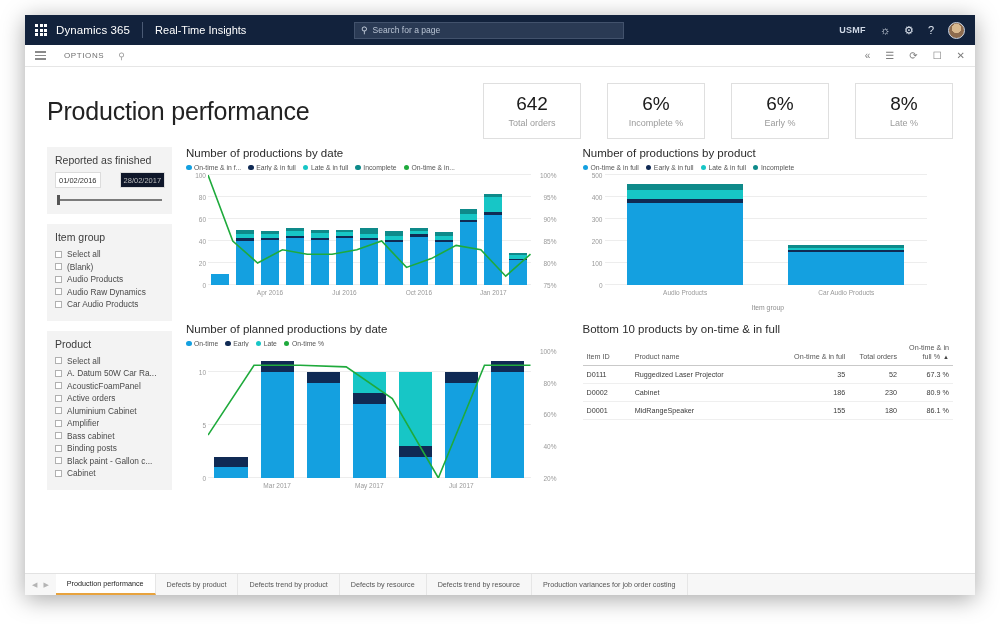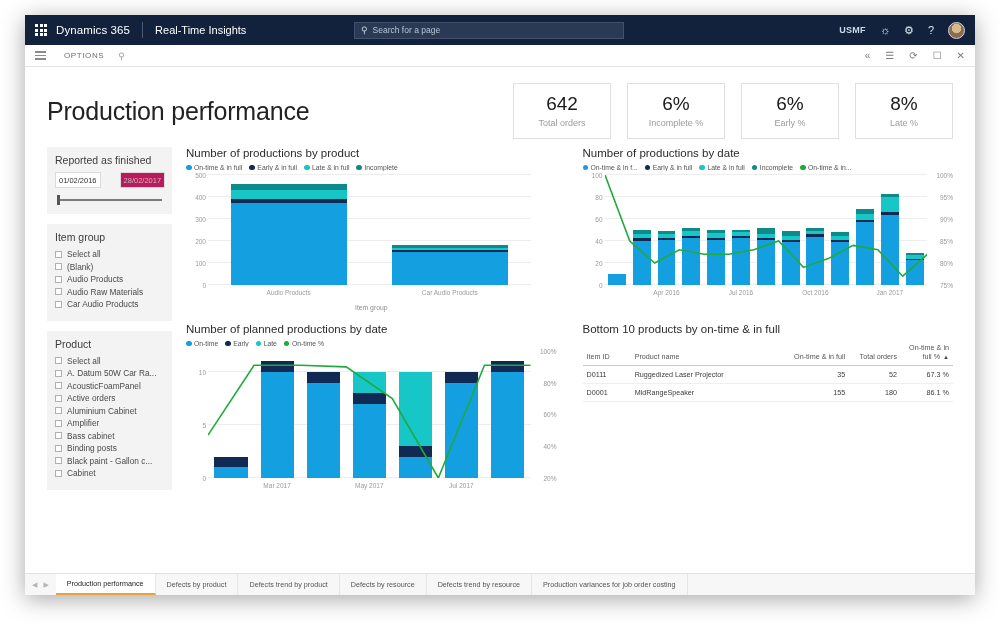--- a/index.html
+++ b/index.html
@@ -43,35 +43,35 @@
   .optright { margin-left:auto; display:flex; gap:15px; align-items:center; }
   .optright span { font-size:10px; color:#7c7c7c; }
 
   
   .page { position:relative; height:528px; background:#fff; padding:0; }
 
   
   .hdrrow { display:flex; align-items:center; padding:16px 22px 0 22px; }
   .ptitle { font-size:25px; color:#222; font-weight:normal; letter-spacing:-.2px;
             white-space:nowrap; }
-  .kpis { display:flex; gap:16px; margin-left:auto; }
+  .kpis { display:flex; gap:26px; margin-left:auto; }
   .kpi { width:98px; height:56px; border:1px solid #dfdfdf; display:flex;
          flex-direction:column; align-items:center; justify-content:center; }
   .kpi .val { font-size:19px; color:#1a1a1a; line-height:1.1; }
   .kpi .lbl { font-size:9px; color:#9b9b9b; margin-top:3px; }
 
   
   .content { display:flex; padding:8px 22px 0 22px; gap:14px; }
   .filters { width:125px; flex:0 0 125px; }
   .fcard { background:#f3f3f3; padding:7px 8px 9px 8px; margin-bottom:10px; }
   .fcard h4 { margin:0 0 6px 0; font-size:10.5px; font-weight:normal; color:#3c3c3c; }
   .daterow { display:flex; gap:19px; margin-bottom:7px; }
   .dbox { background:#fff; border:1px solid #dcdcdc; font-size:7.5px; color:#333;
           padding:2.5px 3px; flex:1; text-align:center; }
-  .dbox.muted { color:#bdbdbd; background:#be185d; }
+  .dbox.muted { color:#bdbdbd; background:#0f172a; }
   .slider { position:relative; height:10px; }
   .slider .track { position:absolute; top:4px; left:2px; right:2px; height:2px; background:#7b7b7b; }
   .slider .knob { position:absolute; top:0; left:2px; width:3px; height:10px; background:#555; }
   .chk { display:flex; align-items:center; gap:5px; margin:2.5px 0; }
   .chk .box { width:7px; height:7px; border:1px solid #b0b0b0; background:#fff; flex:0 0 7px; }
   .chk .t { font-size:8.3px; color:#4a4a4a; white-space:nowrap; overflow:hidden;
             text-overflow:ellipsis; }
 
   
   .charts { flex:1; display:grid; grid-template-columns:1fr 1fr; gap:8px 26px; }
@@ -216,21 +216,21 @@
               <div class="chk">
                 <span class="box"></span>
                 <span class="t">(Blank)</span>
               </div>
               <div class="chk">
                 <span class="box"></span>
                 <span class="t">Audio Products</span>
               </div>
               <div class="chk">
                 <span class="box"></span>
-                <span class="t">Audio Raw Materials</span>
+                <span class="t">Audio Raw Dynamics</span>
               </div>
               <div class="chk">
                 <span class="box"></span>
                 <span class="t">Car Audio Products</span>
               </div>
             </div>
         </div>
 
         <div class="fcard">
           <h4>Product</h4>
@@ -273,20 +273,184 @@
               </div>
               <div class="chk">
                 <span class="box"></span>
                 <span class="t">Cabinet</span>
               </div>
             </div>
         </div>
       </div>
 
       <div class="charts">
+
+        <div class="panel">
+          <div class="ptit">Number of productions by date</div>
+          <div class="legend" id="legend-0">
+              <div class="lg">
+                <span class="dot" style="background: rgb(20, 160, 224);"></span>
+                <span class="lt">On-time &amp; in f...</span>
+              </div>
+              <div class="lg">
+                <span class="dot" style="background: rgb(16, 42, 84);"></span>
+                <span class="lt">Early &amp; in full</span>
+              </div>
+              <div class="lg">
+                <span class="dot" style="background: rgb(23, 198, 198);"></span>
+                <span class="lt">Late &amp; in full</span>
+              </div>
+              <div class="lg">
+                <span class="dot" style="background: rgb(14, 138, 138);"></span>
+                <span class="lt">Incomplete</span>
+              </div>
+              <div class="lg">
+                <span class="dot" style="background: rgb(31, 170, 60);"></span>
+                <span class="lt">On-time &amp; in...</span>
+              </div>
+            </div>
+          <div class="plot" id="plot-0" style="height:128px;">
+              <div class="grid">
+                <div class="gl" style="bottom: 0px;"></div>
+                <div class="gl" style="bottom: 22px;"></div>
+                <div class="gl" style="bottom: 44px;"></div>
+                <div class="gl" style="bottom: 66px;"></div>
+                <div class="gl" style="bottom: 88px;"></div>
+                <div class="gl" style="bottom: 110px;"></div>
+              </div>
+              <div class="yax">
+                <span style="top: 110px;">0</span>
+                <span style="top: 88px;">20</span>
+                <span style="top: 66px;">40</span>
+                <span style="top: 44px;">60</span>
+                <span style="top: 22px;">80</span>
+                <span style="top: 0px;">100</span>
+              </div>
+              <div class="y2">
+                <span style="top: 110px;">75%</span>
+                <span style="top: 88px;">80%</span>
+                <span style="top: 66px;">85%</span>
+                <span style="top: 44px;">90%</span>
+                <span style="top: 22px;">95%</span>
+                <span style="top: 0px;">100%</span>
+              </div>
+              <div class="bars">
+                <div class="bcol">
+                  <div class="bar">
+                    <div class="seg" style="background: rgb(20, 160, 224); height: 11px;"></div>
+                  </div>
+                </div>
+                <div class="bcol">
+                  <div class="bar">
+                    <div class="seg" style="background: rgb(14, 138, 138); height: 4.4px;"></div>
+                    <div class="seg" style="background: rgb(23, 198, 198); height: 3.3px;"></div>
+                    <div class="seg" style="background: rgb(16, 42, 84); height: 3.3px;"></div>
+                    <div class="seg" style="background: rgb(20, 160, 224); height: 44px;"></div>
+                  </div>
+                </div>
+                <div class="bcol">
+                  <div class="bar">
+                    <div class="seg" style="background: rgb(14, 138, 138); height: 3.3px;"></div>
+                    <div class="seg" style="background: rgb(23, 198, 198); height: 3.3px;"></div>
+                    <div class="seg" style="background: rgb(16, 42, 84); height: 2.2px;"></div>
+                    <div class="seg" style="background: rgb(20, 160, 224); height: 45.1px;"></div>
+                  </div>
+                </div>
+                <div class="bcol">
+                  <div class="bar">
+                    <div class="seg" style="background: rgb(14, 138, 138); height: 3.3px;"></div>
+                    <div class="seg" style="background: rgb(23, 198, 198); height: 4.4px;"></div>
+                    <div class="seg" style="background: rgb(16, 42, 84); height: 2.2px;"></div>
+                    <div class="seg" style="background: rgb(20, 160, 224); height: 47.3px;"></div>
+                  </div>
+                </div>
+                <div class="bcol">
+                  <div class="bar">
+                    <div class="seg" style="background: rgb(14, 138, 138); height: 3.3px;"></div>
+                    <div class="seg" style="background: rgb(23, 198, 198); height: 4.4px;"></div>
+                    <div class="seg" style="background: rgb(16, 42, 84); height: 2.2px;"></div>
+                    <div class="seg" style="background: rgb(20, 160, 224); height: 45.1px;"></div>
+                  </div>
+                </div>
+                <div class="bcol">
+                  <div class="bar">
+                    <div class="seg" style="background: rgb(14, 138, 138); height: 2.2px;"></div>
+                    <div class="seg" style="background: rgb(23, 198, 198); height: 3.3px;"></div>
+                    <div class="seg" style="background: rgb(16, 42, 84); height: 2.2px;"></div>
+                    <div class="seg" style="background: rgb(20, 160, 224); height: 47.3px;"></div>
+                  </div>
+                </div>
+                <div class="bcol">
+                  <div class="bar">
+                    <div class="seg" style="background: rgb(14, 138, 138); height: 6.6px;"></div>
+                    <div class="seg" style="background: rgb(23, 198, 198); height: 3.3px;"></div>
+                    <div class="seg" style="background: rgb(16, 42, 84); height: 2.2px;"></div>
+                    <div class="seg" style="background: rgb(20, 160, 224); height: 45.1px;"></div>
+                  </div>
+                </div>
+                <div class="bcol">
+                  <div class="bar">
+                    <div class="seg" style="background: rgb(14, 138, 138); height: 4.4px;"></div>
+                    <div class="seg" style="background: rgb(23, 198, 198); height: 4.4px;"></div>
+                    <div class="seg" style="background: rgb(16, 42, 84); height: 2.2px;"></div>
+                    <div class="seg" style="background: rgb(20, 160, 224); height: 42.9px;"></div>
+                  </div>
+                </div>
+                <div class="bcol">
+                  <div class="bar">
+                    <div class="seg" style="background: rgb(14, 138, 138); height: 3.3px;"></div>
+                    <div class="seg" style="background: rgb(23, 198, 198); height: 3.3px;"></div>
+                    <div class="seg" style="background: rgb(16, 42, 84); height: 2.2px;"></div>
+                    <div class="seg" style="background: rgb(20, 160, 224); height: 48.4px;"></div>
+                  </div>
+                </div>
+                <div class="bcol">
+                  <div class="bar">
+                    <div class="seg" style="background: rgb(14, 138, 138); height: 3.3px;"></div>
+                    <div class="seg" style="background: rgb(23, 198, 198); height: 4.4px;"></div>
+                    <div class="seg" style="background: rgb(16, 42, 84); height: 2.2px;"></div>
+                    <div class="seg" style="background: rgb(20, 160, 224); height: 42.9px;"></div>
+                  </div>
+                </div>
+                <div class="bcol">
+                  <div class="bar">
+                    <div class="seg" style="background: rgb(14, 138, 138); height: 4.4px;"></div>
+                    <div class="seg" style="background: rgb(23, 198, 198); height: 6.6px;"></div>
+                    <div class="seg" style="background: rgb(16, 42, 84); height: 2.2px;"></div>
+                    <div class="seg" style="background: rgb(20, 160, 224); height: 62.7px;"></div>
+                  </div>
+                </div>
+                <div class="bcol">
+                  <div class="bar">
+                    <div class="seg" style="background: rgb(14, 138, 138); height: 3.3px;"></div>
+                    <div class="seg" style="background: rgb(23, 198, 198); height: 15.4px;"></div>
+                    <div class="seg" style="background: rgb(16, 42, 84); height: 2.2px;"></div>
+                    <div class="seg" style="background: rgb(20, 160, 224); height: 70.4px;"></div>
+                  </div>
+                </div>
+                <div class="bcol">
+                  <div class="bar">
+                    <div class="seg" style="background: rgb(14, 138, 138); height: 2.2px;"></div>
+                    <div class="seg" style="background: rgb(23, 198, 198); height: 3.3px;"></div>
+                    <div class="seg" style="background: rgb(16, 42, 84); height: 1.1px;"></div>
+                    <div class="seg" style="background: rgb(20, 160, 224); height: 25.3px;"></div>
+                  </div>
+                </div>
+              </div>
+              <div class="lineover"><svg width="100%" height="100%" viewBox="0 0 323 110" preserveAspectRatio="none">
+                  <polyline points="0.0,0.0 24.8,66.0 49.7,88.0 74.5,74.8 99.4,79.2 124.2,79.2 149.1,74.8 173.9,66.0 198.8,92.4 223.6,83.6 248.5,70.4 273.3,74.8 298.2,101.2 323.0,79.2" fill="none" stroke="#1faa3c" stroke-width="1.6" vector-effect="non-scaling-stroke"></polyline>
+                </svg></div>
+              <div class="xax">
+                <span style="left: 19.2308%;">Apr 2016</span>
+                <span style="left: 42.3077%;">Jul 2016</span>
+                <span style="left: 65.3846%;">Oct 2016</span>
+                <span style="left: 88.4615%;">Jan 2017</span>
+              </div>
+            </div>
+        </div>
 
         <div class="panel">
           <div class="ptit">Number of productions by product</div>
           <div class="legend" id="legend-1">
               <div class="lg">
                 <span class="dot" style="background: rgb(20, 160, 224);"></span>
                 <span class="lt">On-time &amp; in full</span>
               </div>
               <div class="lg">
                 <span class="dot" style="background: rgb(16, 42, 84);"></span>
@@ -335,184 +499,20 @@
                     <div class="seg" style="background: rgb(20, 160, 224); height: 33.44px;"></div>
                   </div>
                 </div>
               </div>
               <div class="xax">
                 <span style="left: 25%;">Audio Products</span>
                 <span style="left: 75%;">Car Audio Products</span>
               </div>
             </div>
           <div class="xtitle">Item group</div>
-        </div>
-
-        <div class="panel">
-          <div class="ptit">Number of productions by date</div>
-          <div class="legend" id="legend-0">
-              <div class="lg">
-                <span class="dot" style="background: rgb(20, 160, 224);"></span>
-                <span class="lt">On-time &amp; in f...</span>
-              </div>
-              <div class="lg">
-                <span class="dot" style="background: rgb(16, 42, 84);"></span>
-                <span class="lt">Early &amp; in full</span>
-              </div>
-              <div class="lg">
-                <span class="dot" style="background: rgb(23, 198, 198);"></span>
-                <span class="lt">Late &amp; in full</span>
-              </div>
-              <div class="lg">
-                <span class="dot" style="background: rgb(14, 138, 138);"></span>
-                <span class="lt">Incomplete</span>
-              </div>
-              <div class="lg">
-                <span class="dot" style="background: rgb(31, 170, 60);"></span>
-                <span class="lt">On-time &amp; in...</span>
-              </div>
-            </div>
-          <div class="plot" id="plot-0" style="height:128px;">
-              <div class="grid">
-                <div class="gl" style="bottom: 0px;"></div>
-                <div class="gl" style="bottom: 22px;"></div>
-                <div class="gl" style="bottom: 44px;"></div>
-                <div class="gl" style="bottom: 66px;"></div>
-                <div class="gl" style="bottom: 88px;"></div>
-                <div class="gl" style="bottom: 110px;"></div>
-              </div>
-              <div class="yax">
-                <span style="top: 110px;">0</span>
-                <span style="top: 88px;">20</span>
-                <span style="top: 66px;">40</span>
-                <span style="top: 44px;">60</span>
-                <span style="top: 22px;">80</span>
-                <span style="top: 0px;">100</span>
-              </div>
-              <div class="y2">
-                <span style="top: 110px;">75%</span>
-                <span style="top: 88px;">80%</span>
-                <span style="top: 66px;">85%</span>
-                <span style="top: 44px;">90%</span>
-                <span style="top: 22px;">95%</span>
-                <span style="top: 0px;">100%</span>
-              </div>
-              <div class="bars">
-                <div class="bcol">
-                  <div class="bar">
-                    <div class="seg" style="background: rgb(20, 160, 224); height: 11px;"></div>
-                  </div>
-                </div>
-                <div class="bcol">
-                  <div class="bar">
-                    <div class="seg" style="background: rgb(14, 138, 138); height: 4.4px;"></div>
-                    <div class="seg" style="background: rgb(23, 198, 198); height: 3.3px;"></div>
-                    <div class="seg" style="background: rgb(16, 42, 84); height: 3.3px;"></div>
-                    <div class="seg" style="background: rgb(20, 160, 224); height: 44px;"></div>
-                  </div>
-                </div>
-                <div class="bcol">
-                  <div class="bar">
-                    <div class="seg" style="background: rgb(14, 138, 138); height: 3.3px;"></div>
-                    <div class="seg" style="background: rgb(23, 198, 198); height: 3.3px;"></div>
-                    <div class="seg" style="background: rgb(16, 42, 84); height: 2.2px;"></div>
-                    <div class="seg" style="background: rgb(20, 160, 224); height: 45.1px;"></div>
-                  </div>
-                </div>
-                <div class="bcol">
-                  <div class="bar">
-                    <div class="seg" style="background: rgb(14, 138, 138); height: 3.3px;"></div>
-                    <div class="seg" style="background: rgb(23, 198, 198); height: 4.4px;"></div>
-                    <div class="seg" style="background: rgb(16, 42, 84); height: 2.2px;"></div>
-                    <div class="seg" style="background: rgb(20, 160, 224); height: 47.3px;"></div>
-                  </div>
-                </div>
-                <div class="bcol">
-                  <div class="bar">
-                    <div class="seg" style="background: rgb(14, 138, 138); height: 3.3px;"></div>
-                    <div class="seg" style="background: rgb(23, 198, 198); height: 4.4px;"></div>
-                    <div class="seg" style="background: rgb(16, 42, 84); height: 2.2px;"></div>
-                    <div class="seg" style="background: rgb(20, 160, 224); height: 45.1px;"></div>
-                  </div>
-                </div>
-                <div class="bcol">
-                  <div class="bar">
-                    <div class="seg" style="background: rgb(14, 138, 138); height: 2.2px;"></div>
-                    <div class="seg" style="background: rgb(23, 198, 198); height: 3.3px;"></div>
-                    <div class="seg" style="background: rgb(16, 42, 84); height: 2.2px;"></div>
-                    <div class="seg" style="background: rgb(20, 160, 224); height: 47.3px;"></div>
-                  </div>
-                </div>
-                <div class="bcol">
-                  <div class="bar">
-                    <div class="seg" style="background: rgb(14, 138, 138); height: 6.6px;"></div>
-                    <div class="seg" style="background: rgb(23, 198, 198); height: 3.3px;"></div>
-                    <div class="seg" style="background: rgb(16, 42, 84); height: 2.2px;"></div>
-                    <div class="seg" style="background: rgb(20, 160, 224); height: 45.1px;"></div>
-                  </div>
-                </div>
-                <div class="bcol">
-                  <div class="bar">
-                    <div class="seg" style="background: rgb(14, 138, 138); height: 4.4px;"></div>
-                    <div class="seg" style="background: rgb(23, 198, 198); height: 4.4px;"></div>
-                    <div class="seg" style="background: rgb(16, 42, 84); height: 2.2px;"></div>
-                    <div class="seg" style="background: rgb(20, 160, 224); height: 42.9px;"></div>
-                  </div>
-                </div>
-                <div class="bcol">
-                  <div class="bar">
-                    <div class="seg" style="background: rgb(14, 138, 138); height: 3.3px;"></div>
-                    <div class="seg" style="background: rgb(23, 198, 198); height: 3.3px;"></div>
-                    <div class="seg" style="background: rgb(16, 42, 84); height: 2.2px;"></div>
-                    <div class="seg" style="background: rgb(20, 160, 224); height: 48.4px;"></div>
-                  </div>
-                </div>
-                <div class="bcol">
-                  <div class="bar">
-                    <div class="seg" style="background: rgb(14, 138, 138); height: 3.3px;"></div>
-                    <div class="seg" style="background: rgb(23, 198, 198); height: 4.4px;"></div>
-                    <div class="seg" style="background: rgb(16, 42, 84); height: 2.2px;"></div>
-                    <div class="seg" style="background: rgb(20, 160, 224); height: 42.9px;"></div>
-                  </div>
-                </div>
-                <div class="bcol">
-                  <div class="bar">
-                    <div class="seg" style="background: rgb(14, 138, 138); height: 4.4px;"></div>
-                    <div class="seg" style="background: rgb(23, 198, 198); height: 6.6px;"></div>
-                    <div class="seg" style="background: rgb(16, 42, 84); height: 2.2px;"></div>
-                    <div class="seg" style="background: rgb(20, 160, 224); height: 62.7px;"></div>
-                  </div>
-                </div>
-                <div class="bcol">
-                  <div class="bar">
-                    <div class="seg" style="background: rgb(14, 138, 138); height: 3.3px;"></div>
-                    <div class="seg" style="background: rgb(23, 198, 198); height: 15.4px;"></div>
-                    <div class="seg" style="background: rgb(16, 42, 84); height: 2.2px;"></div>
-                    <div class="seg" style="background: rgb(20, 160, 224); height: 70.4px;"></div>
-                  </div>
-                </div>
-                <div class="bcol">
-                  <div class="bar">
-                    <div class="seg" style="background: rgb(14, 138, 138); height: 2.2px;"></div>
-                    <div class="seg" style="background: rgb(23, 198, 198); height: 3.3px;"></div>
-                    <div class="seg" style="background: rgb(16, 42, 84); height: 1.1px;"></div>
-                    <div class="seg" style="background: rgb(20, 160, 224); height: 25.3px;"></div>
-                  </div>
-                </div>
-              </div>
-              <div class="lineover"><svg width="100%" height="100%" viewBox="0 0 323 110" preserveAspectRatio="none">
-                  <polyline points="0.0,0.0 24.8,66.0 49.7,88.0 74.5,74.8 99.4,79.2 124.2,79.2 149.1,74.8 173.9,66.0 198.8,92.4 223.6,83.6 248.5,70.4 273.3,74.8 298.2,101.2 323.0,79.2" fill="none" stroke="#1faa3c" stroke-width="1.6" vector-effect="non-scaling-stroke"></polyline>
-                </svg></div>
-              <div class="xax">
-                <span style="left: 19.2308%;">Apr 2016</span>
-                <span style="left: 42.3077%;">Jul 2016</span>
-                <span style="left: 65.3846%;">Oct 2016</span>
-                <span style="left: 88.4615%;">Jan 2017</span>
-              </div>
-            </div>
         </div>
 
         <div class="panel">
           <div class="ptit">Number of planned productions by date</div>
           <div class="legend" id="legend-2">
               <div class="lg">
                 <span class="dot" style="background: rgb(20, 160, 224);"></span>
                 <span class="lt">On-time</span>
               </div>
               <div class="lg">
@@ -619,20 +619,27 @@
             </thead>
             <tbody id="table-body">
                 <tr>
                   <td>D0111</td>
                   <td>Ruggedized Laser Projector</td>
                   <td class="num">35</td>
                   <td class="num">52</td>
                   <td class="num">67.3 %</td>
                 </tr>
                 <tr>
+                  <td>D0002</td>
+                  <td>Cabinet</td>
+                  <td class="num">186</td>
+                  <td class="num">230</td>
+                  <td class="num">80.9 %</td>
+                </tr>
+                <tr>
                   <td>D0001</td>
                   <td>MidRangeSpeaker</td>
                   <td class="num">155</td>
                   <td class="num">180</td>
                   <td class="num">86.1 %</td>
                 </tr>
               </tbody>
           </table>
         </div>
 

